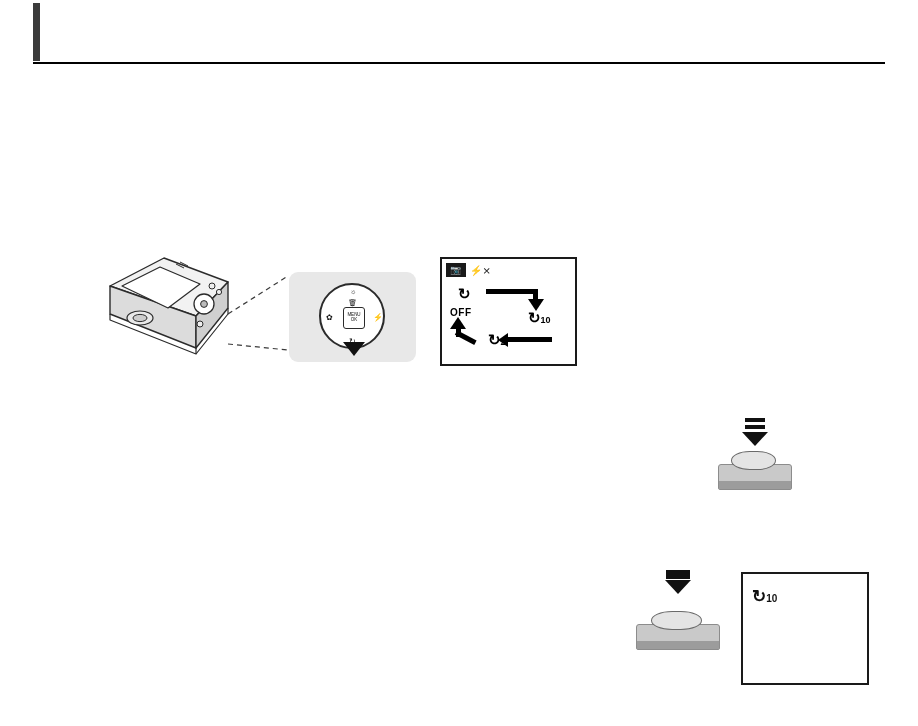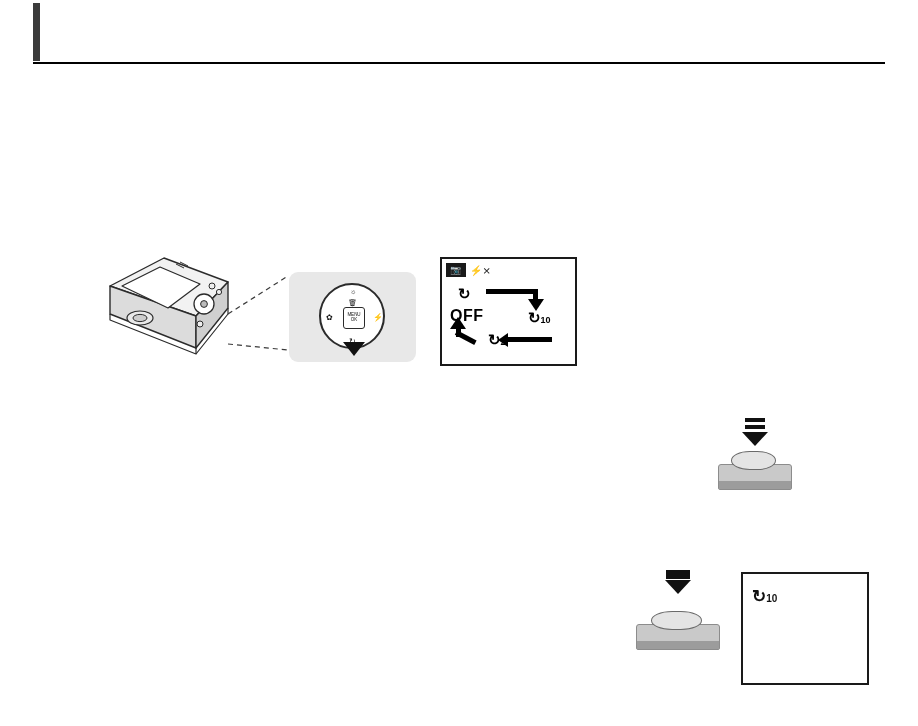--- a/index.html
+++ b/index.html
@@ -134,21 +134,21 @@
   .lcd-nf {
     font-size: 10px;
     color: #222;
   }
   .cyc-item {
     position: absolute;
     font-weight: bold;
     color: #000;
   }
   .cyc-timer-plain { left: 16px; top: 26px; font-size: 15px; }
-  .cyc-off   { left: 8px;  top: 48px; font-size: 16px; letter-spacing: .5px; }
+  .cyc-off   { left: 8px;  top: 48px; font-size: 10px; letter-spacing: .5px; }
   .cyc-10    { left: 86px; top: 50px; font-size: 15px; }
   .cyc-2     { left: 46px; top: 72px; font-size: 15px; }
   .sub { font-size: 9px; vertical-align: baseline; }
 
   
   .shutter-fig-1 {
     position: absolute;
     left: 718px;
     top: 418px;
     width: 74px;

